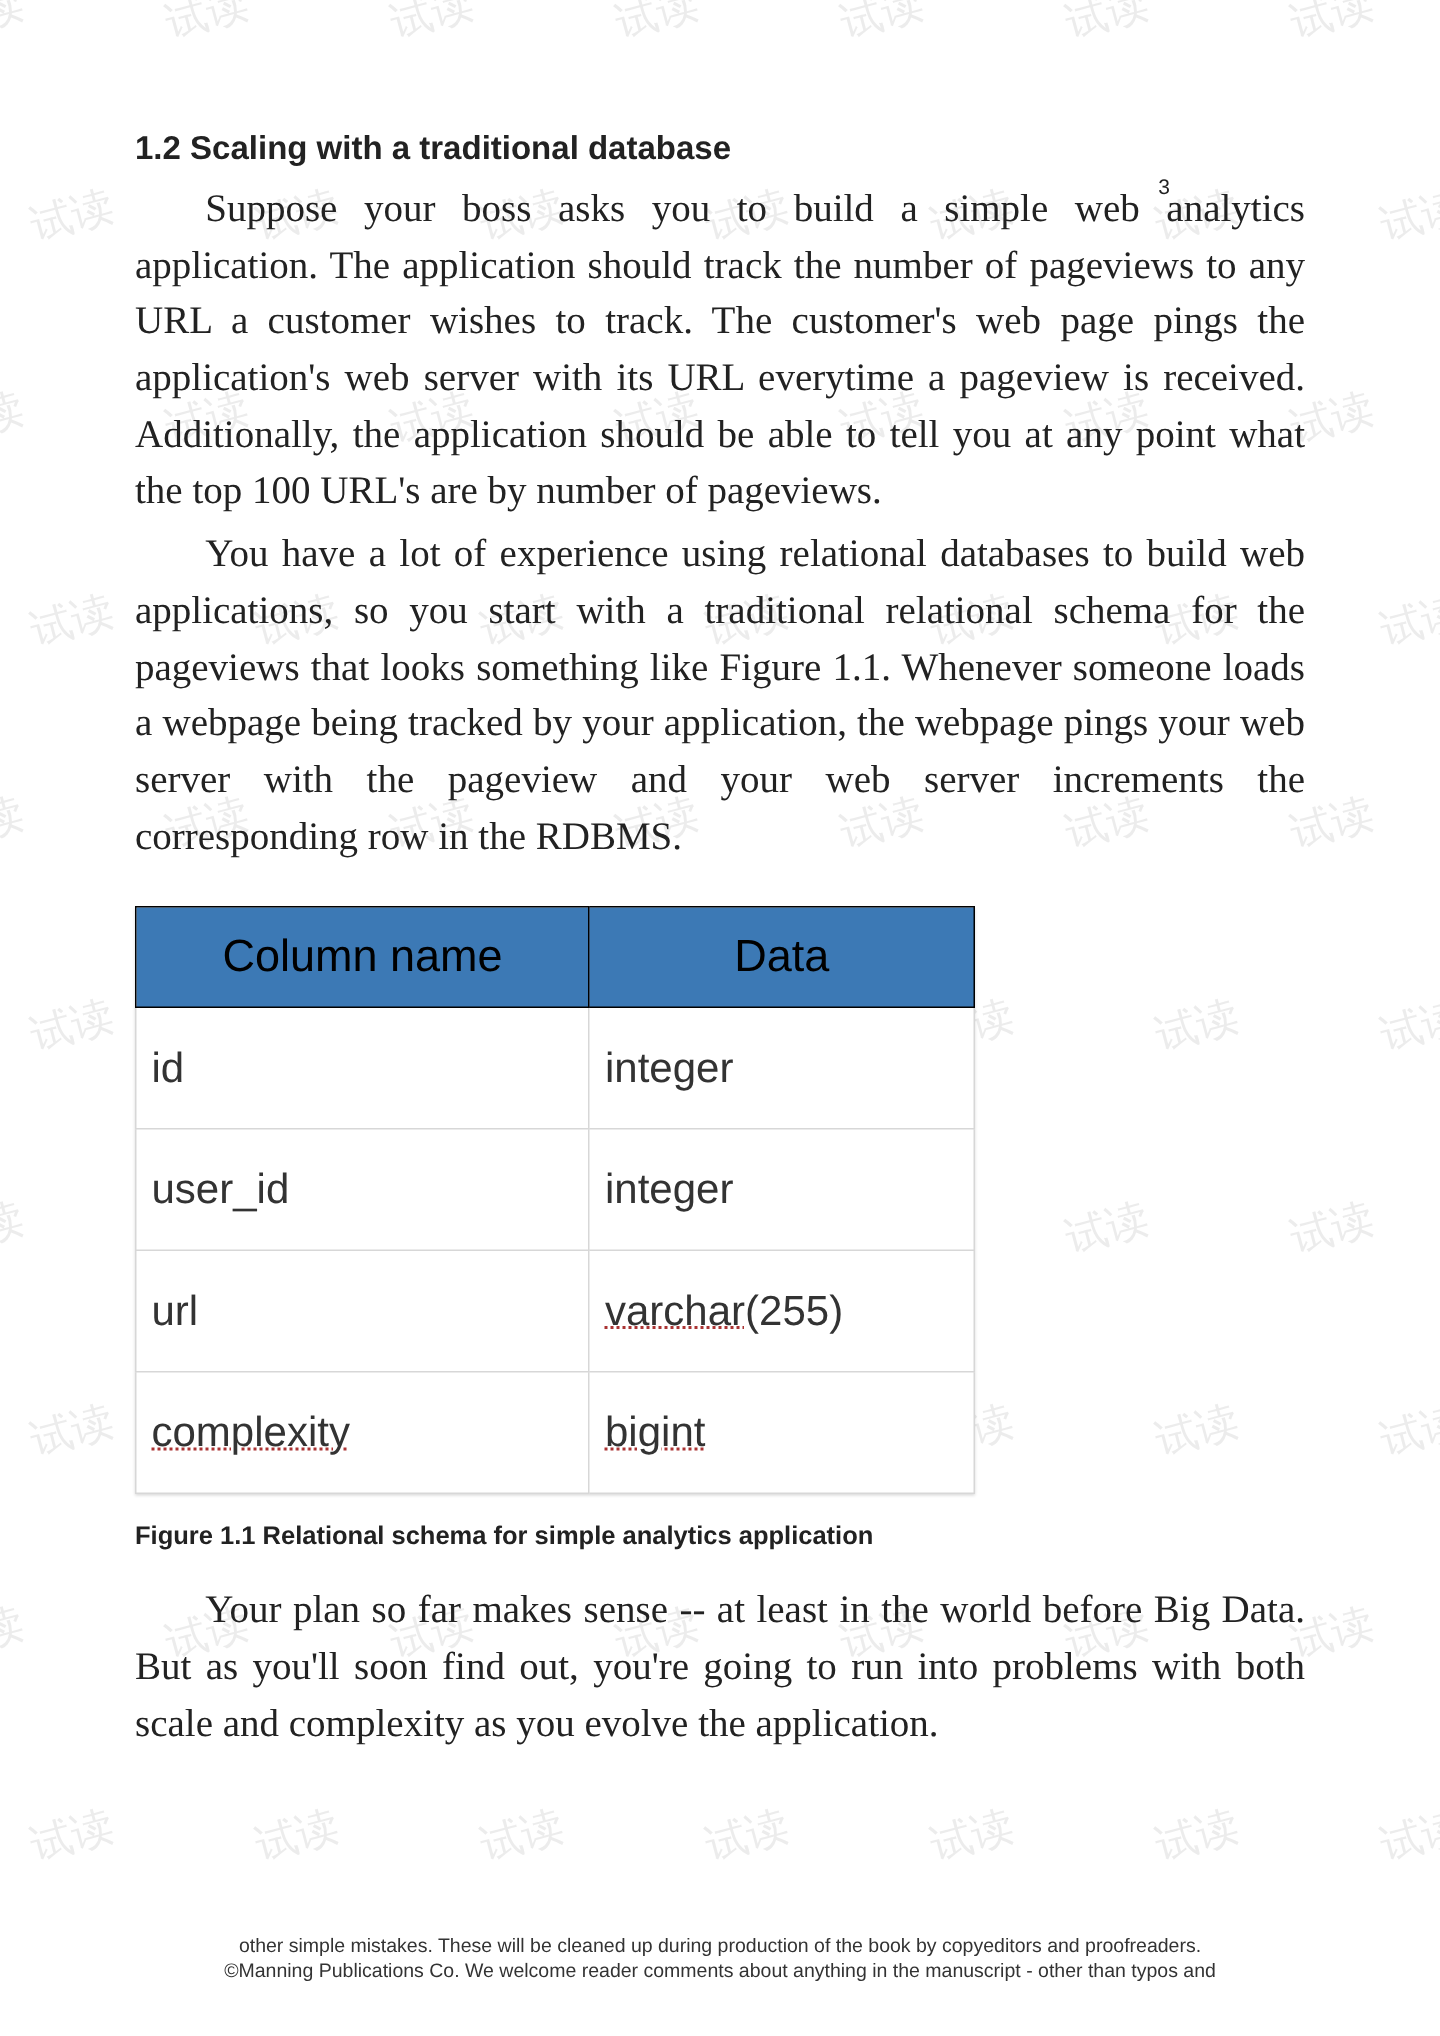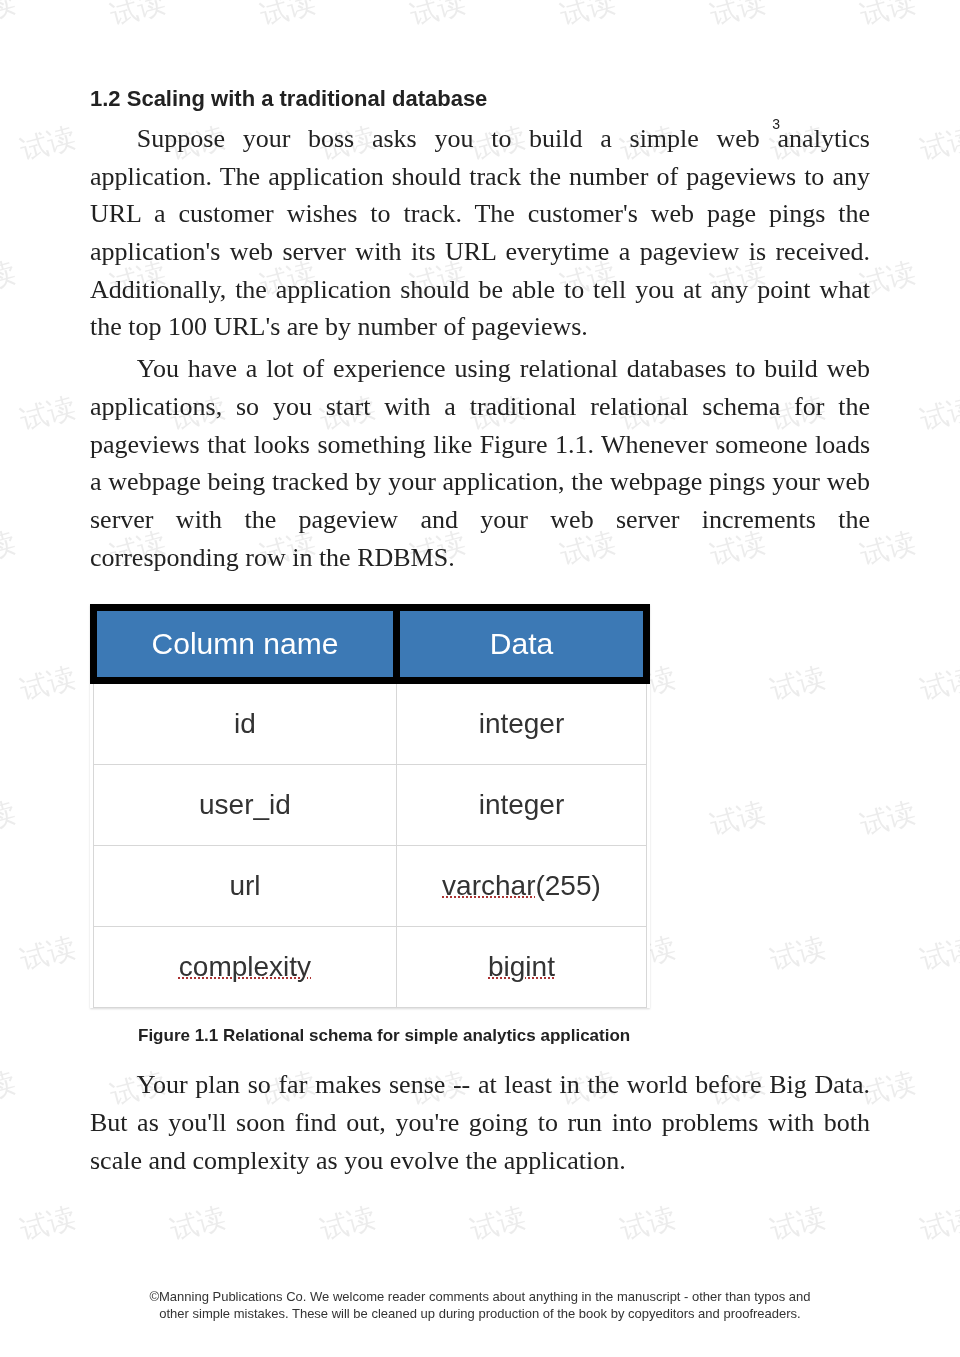--- a/index.html
+++ b/index.html
@@ -7,26 +7,26 @@
   .page { width: 960px; height: 1357px; position: relative; padding: 40px 90px 60px 90px; }
   .watermark-layer { position: absolute; inset: 0; pointer-events: none; z-index: 0; }
   .wm { position: absolute; color: rgba(150,150,150,0.18); font-family: "Songti SC","STSong","SimSun",serif; font-size: 28px; transform: rotate(-15deg); white-space: nowrap; font-weight: 500; }
   .content { position: relative; z-index: 1; }
   .page-number { position: absolute; top: 30px; right: 90px; font-family: Verdana, Arial, sans-serif; font-size: 14px; }
   .section-title { font-family: Verdana, Arial, sans-serif; font-weight: 700; font-size: 22px; margin-top: 46px; margin-bottom: 8px; }
   .para { font-size: 26px; line-height: 1.45; text-align: justify; margin-bottom: 4px; }
   .para .indent { display: inline-block; width: 1.8em; }
   .fig-wrap { margin: 28px 0 10px 0; }
   table.schema { border-collapse: collapse; width: 560px; box-shadow: 0 1px 2px rgba(0,0,0,0.15); background: #fff; }
-  table.schema th { background: #3c79b5; color: #ffffff; font-family: Verdana, Arial, sans-serif; font-weight: 400; font-size: 30px; padding: 16px 12px; text-align: left; border: 7px solid #000000; }
+  table.schema th { background: #3c79b5; color: #000000; font-family: Verdana, Arial, sans-serif; font-weight: 400; font-size: 30px; padding: 16px 12px; text-align: left; border: 1px solid #000000; }
   table.schema th:first-child { text-align: center; }
   table.schema th:last-child { text-align: center; }
-  table.schema td { border: 1px solid #d7d7d7; text-align: center; font-family: Verdana, Arial, sans-serif; font-size: 28px; padding: 24px 10px; color: #333; }
+  table.schema td { border: 1px solid #d7d7d7; font-family: Verdana, Arial, sans-serif; font-size: 28px; padding: 24px 10px; color: #333; }
   .dotted-underline { text-decoration: underline; text-decoration-style: dotted; text-decoration-color: #aa3333; text-decoration-thickness: 2px; }
-  .figcaption { font-family: Verdana, Arial, sans-serif; font-size: 17px; font-weight: 700; margin-top: 18px; margin-bottom: 20px; margin-left: 48px; }
+  .figcaption { font-family: Verdana, Arial, sans-serif; font-size: 17px; font-weight: 700; margin-top: 18px; margin-bottom: 20px; }
   .footer { position: absolute; bottom: 34px; left: 90px; right: 90px; font-family: Arial, Helvetica, sans-serif; font-size: 13px; color: #333; text-align: center; line-height: 1.35; z-index: 1; }
 </style>
 </head>
 <body>
 <div class="page">
 
   <div class="watermark-layer" id="wm-layer">
       <div class="wm" style="left: -40px; top: -10px;">试读</div>
       <div class="wm" style="left: 110px; top: -10px;">试读</div>
       <div class="wm" style="left: 260px; top: -10px;">试读</div>
@@ -144,17 +144,17 @@
       </table>
       <div class="figcaption">Figure 1.1 Relational schema for simple analytics application</div>
     </div>
 
     <p class="para">
       <span class="indent"></span><span>Your plan so far makes sense -- at least in the world before Big Data. But as you'll soon find out, you're going to run into problems with both scale and complexity as you evolve the application.</span>
     </p>
   </div>
 
   <div class="footer">
+    <div>other simple mistakes. These will be cleaned up during production of the book by copyeditors and proofreaders.</div>
     <div>©Manning Publications Co. We welcome reader comments about anything in the manuscript - other than typos and</div>
-    <div>other simple mistakes. These will be cleaned up during production of the book by copyeditors and proofreaders.</div>
   </div>
 
 </div>
 
 </body></html>

